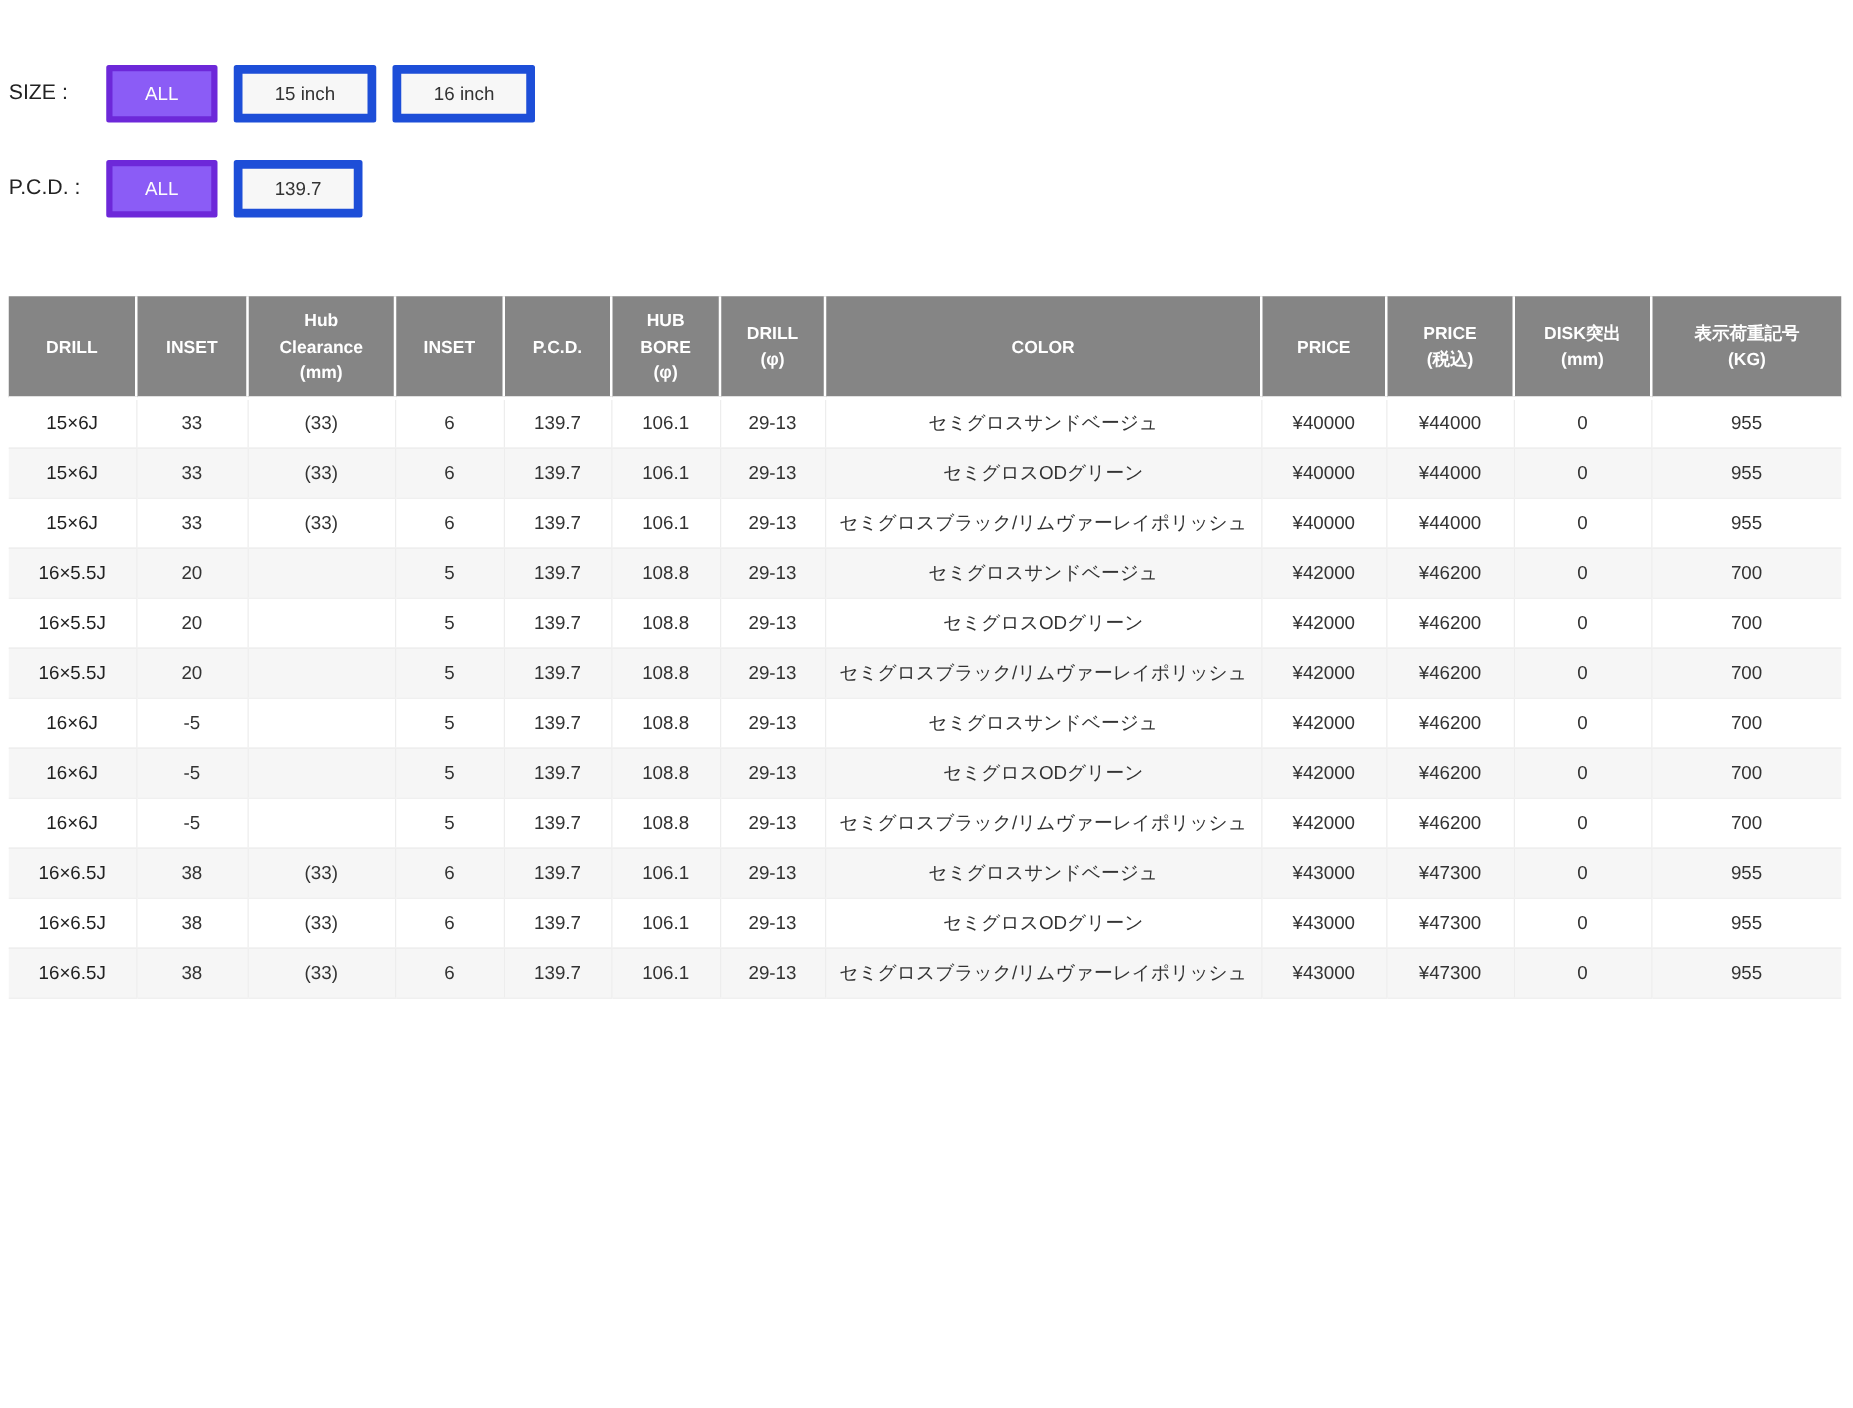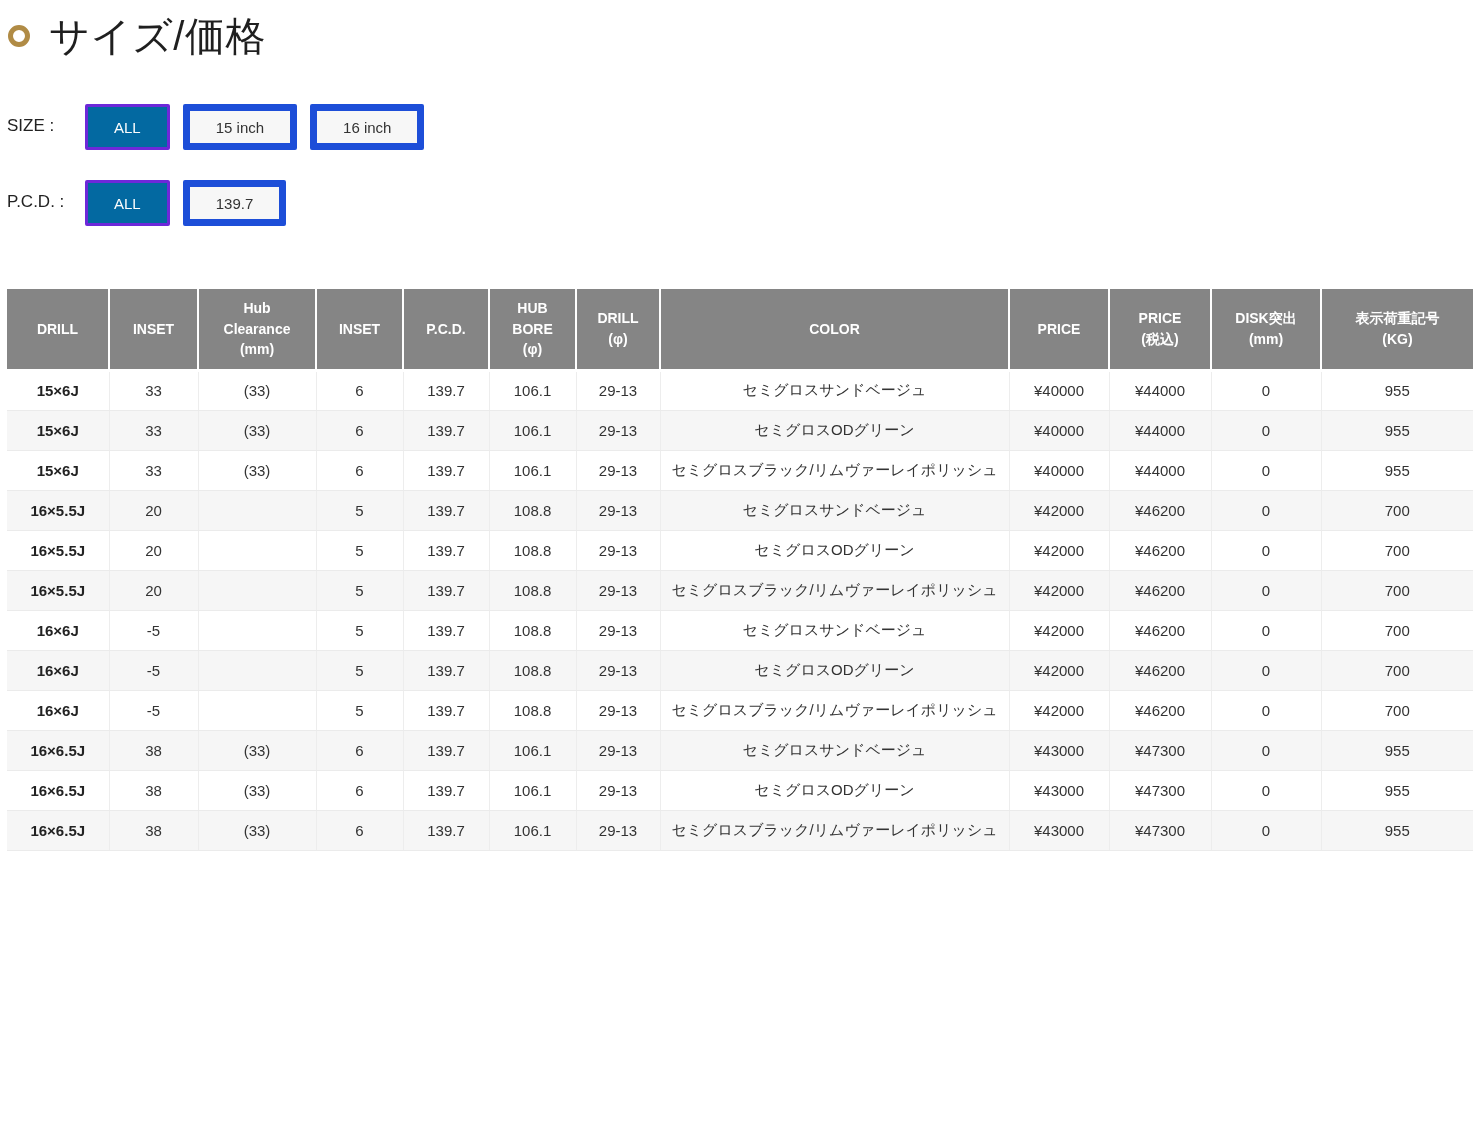--- a/index.html
+++ b/index.html
@@ -60,22 +60,22 @@
     justify-content: center;
     font-family: "Liberation Sans", sans-serif;
     font-size: 15px;
     color: #333333;
     background: #f7f7f7;
     border: 7px solid #1d4ed8;
     border-radius: 2px;
     cursor: pointer;
   }
   .filter-btn.active {
-    background: #0369a1;
-    border: 3px solid #6d28d9;
+    background: #8b5cf6;
+    border: 5px solid #6d28d9;
     color: #fdfdfd;
   }
 
   
   .table-wrap { margin-top: 63px; }
   table.spec-table {
     width: 1466px;
     border-collapse: collapse;
     table-layout: fixed;
   }
@@ -100,31 +100,27 @@
     vertical-align: middle;
     font-size: 15px;
     color: #333333;
     border-left: 1px solid #ededed;
     border-bottom: 1px solid #ebebeb;
     padding: 2px 4px;
     background: #ffffff;
   }
   table.spec-table tbody td:first-child { border-left: none; }
   table.spec-table tbody tr.alt td { background: #f6f6f6; }
-  table.spec-table tbody td.col-size { font-weight: 700; color: #222222; }
+  table.spec-table tbody td.col-size { font-weight: 400; color: #222222; }
 </style>
 </head>
 <body>
 
 <div class="page">
 
-  <div class="title-row">
-    <span class="title-bullet"></span>
-    <h2 class="page-title">サイズ/価格</h2>
-  </div>
 
   <div class="filters">
 
     <div class="filter-row">
       <div class="filter-label">SIZE :</div>
       <div class="filter-buttons">
         <button class="filter-btn active">ALL</button>
         <button class="filter-btn">15 inch</button>
         <button class="filter-btn">16 inch</button>
       </div>

